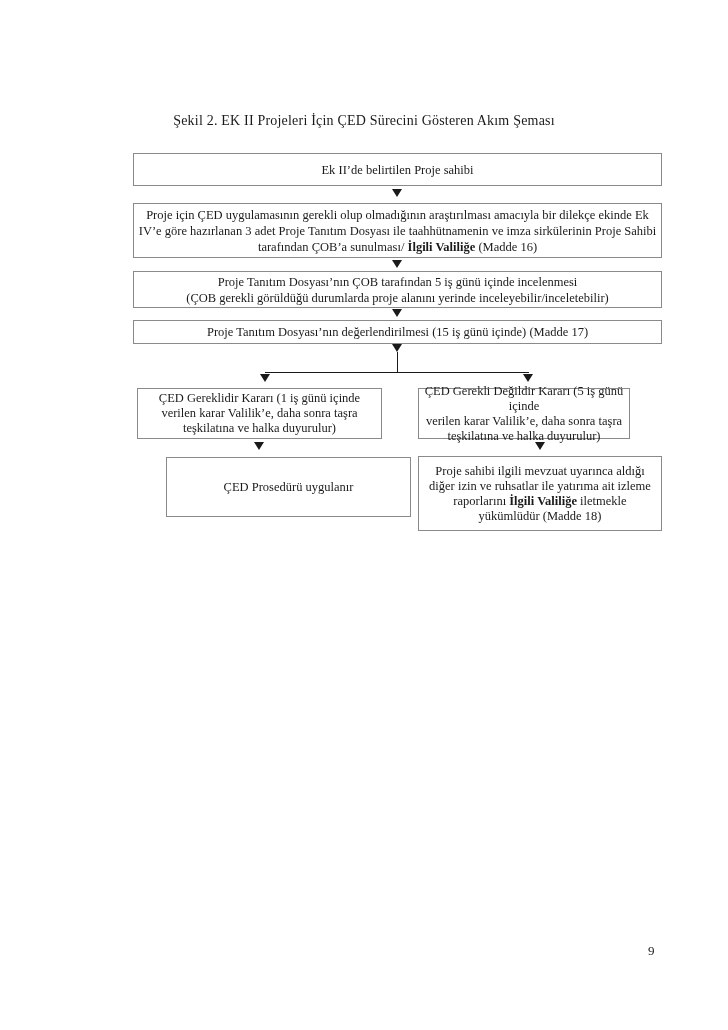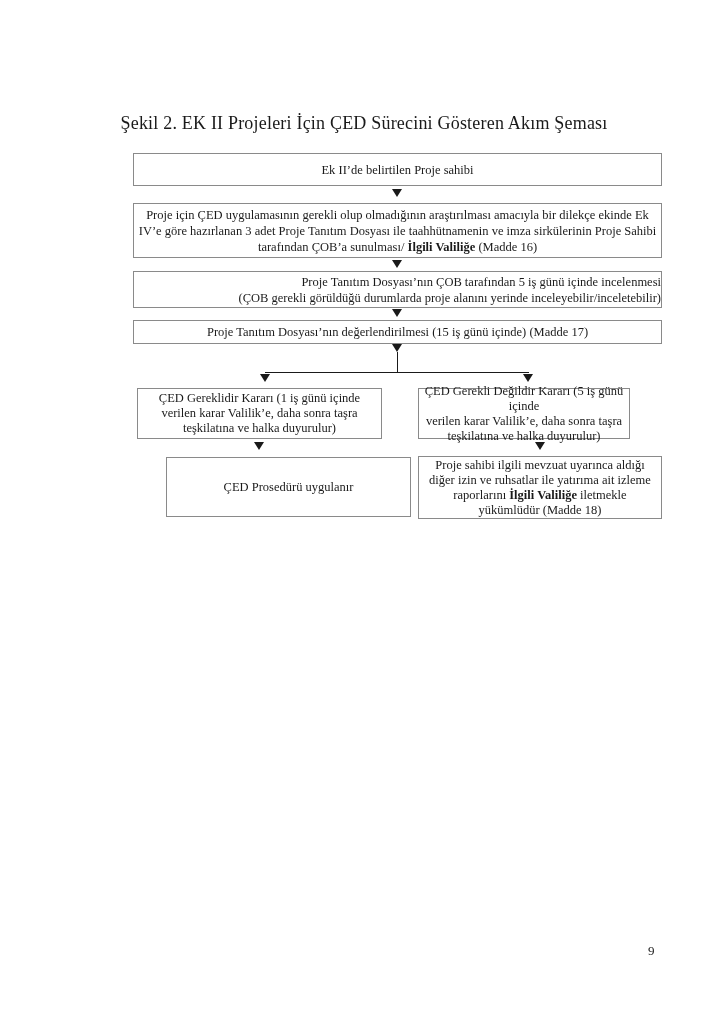--- a/index.html
+++ b/index.html
@@ -12,21 +12,21 @@
     color: #1a1a1a;
     overflow: hidden;
     margin: 0 auto;
   }
   .figure-title {
     position: absolute;
     top: 113px;
     left: 0;
     width: 100%;
     text-align: center;
-    font-size: 18px;
+    font-size: 14px;
     letter-spacing: 0.2px;
   }
   .fbox {
     position: absolute;
     box-sizing: border-box;
     border: 1px solid #8a8a8a;
     display: flex;
     flex-direction: column;
     justify-content: center;
     text-align: center;
@@ -52,26 +52,26 @@
   }
   .page-number {
     position: absolute;
     top: 943px;
     left: 648px;
     font-size: 13px;
   }
   
   .b1 { left: 133px; top: 153px; width: 529px; height: 33px; }
   .b2 { left: 133px; top: 203px; width: 529px; height: 55px; }
-  .b3 { left: 133px; top: 271px; width: 529px; height: 37px; text-align: right; }
+  .b3 { left: 133px; top: 271px; width: 529px; height: 37px; }
   .b4 { left: 133px; top: 320px; width: 529px; height: 24px; }
   .bA { left: 137px; top: 388px; width: 245px; height: 51px; }
   .bB { left: 418px; top: 388px; width: 212px; height: 51px; }
   .bC { left: 137px; top: 457px; width: 245px; height: 60px; margin-left: 29px; }
-  .bD { left: 418px; top: 456px; width: 244px; height: 63px; }
+  .bD { left: 418px; top: 456px; width: 244px; height: 75px; }
 </style>
 </head>
 <body>
 
 <div class="page">
 
   <div class="figure-title">Şekil 2. EK II Projeleri İçin ÇED Sürecini Gösteren Akım Şeması</div>
 
   <div class="fbox b1">
     <div class="line">Ek II’de belirtilen Proje sahibi</div>

